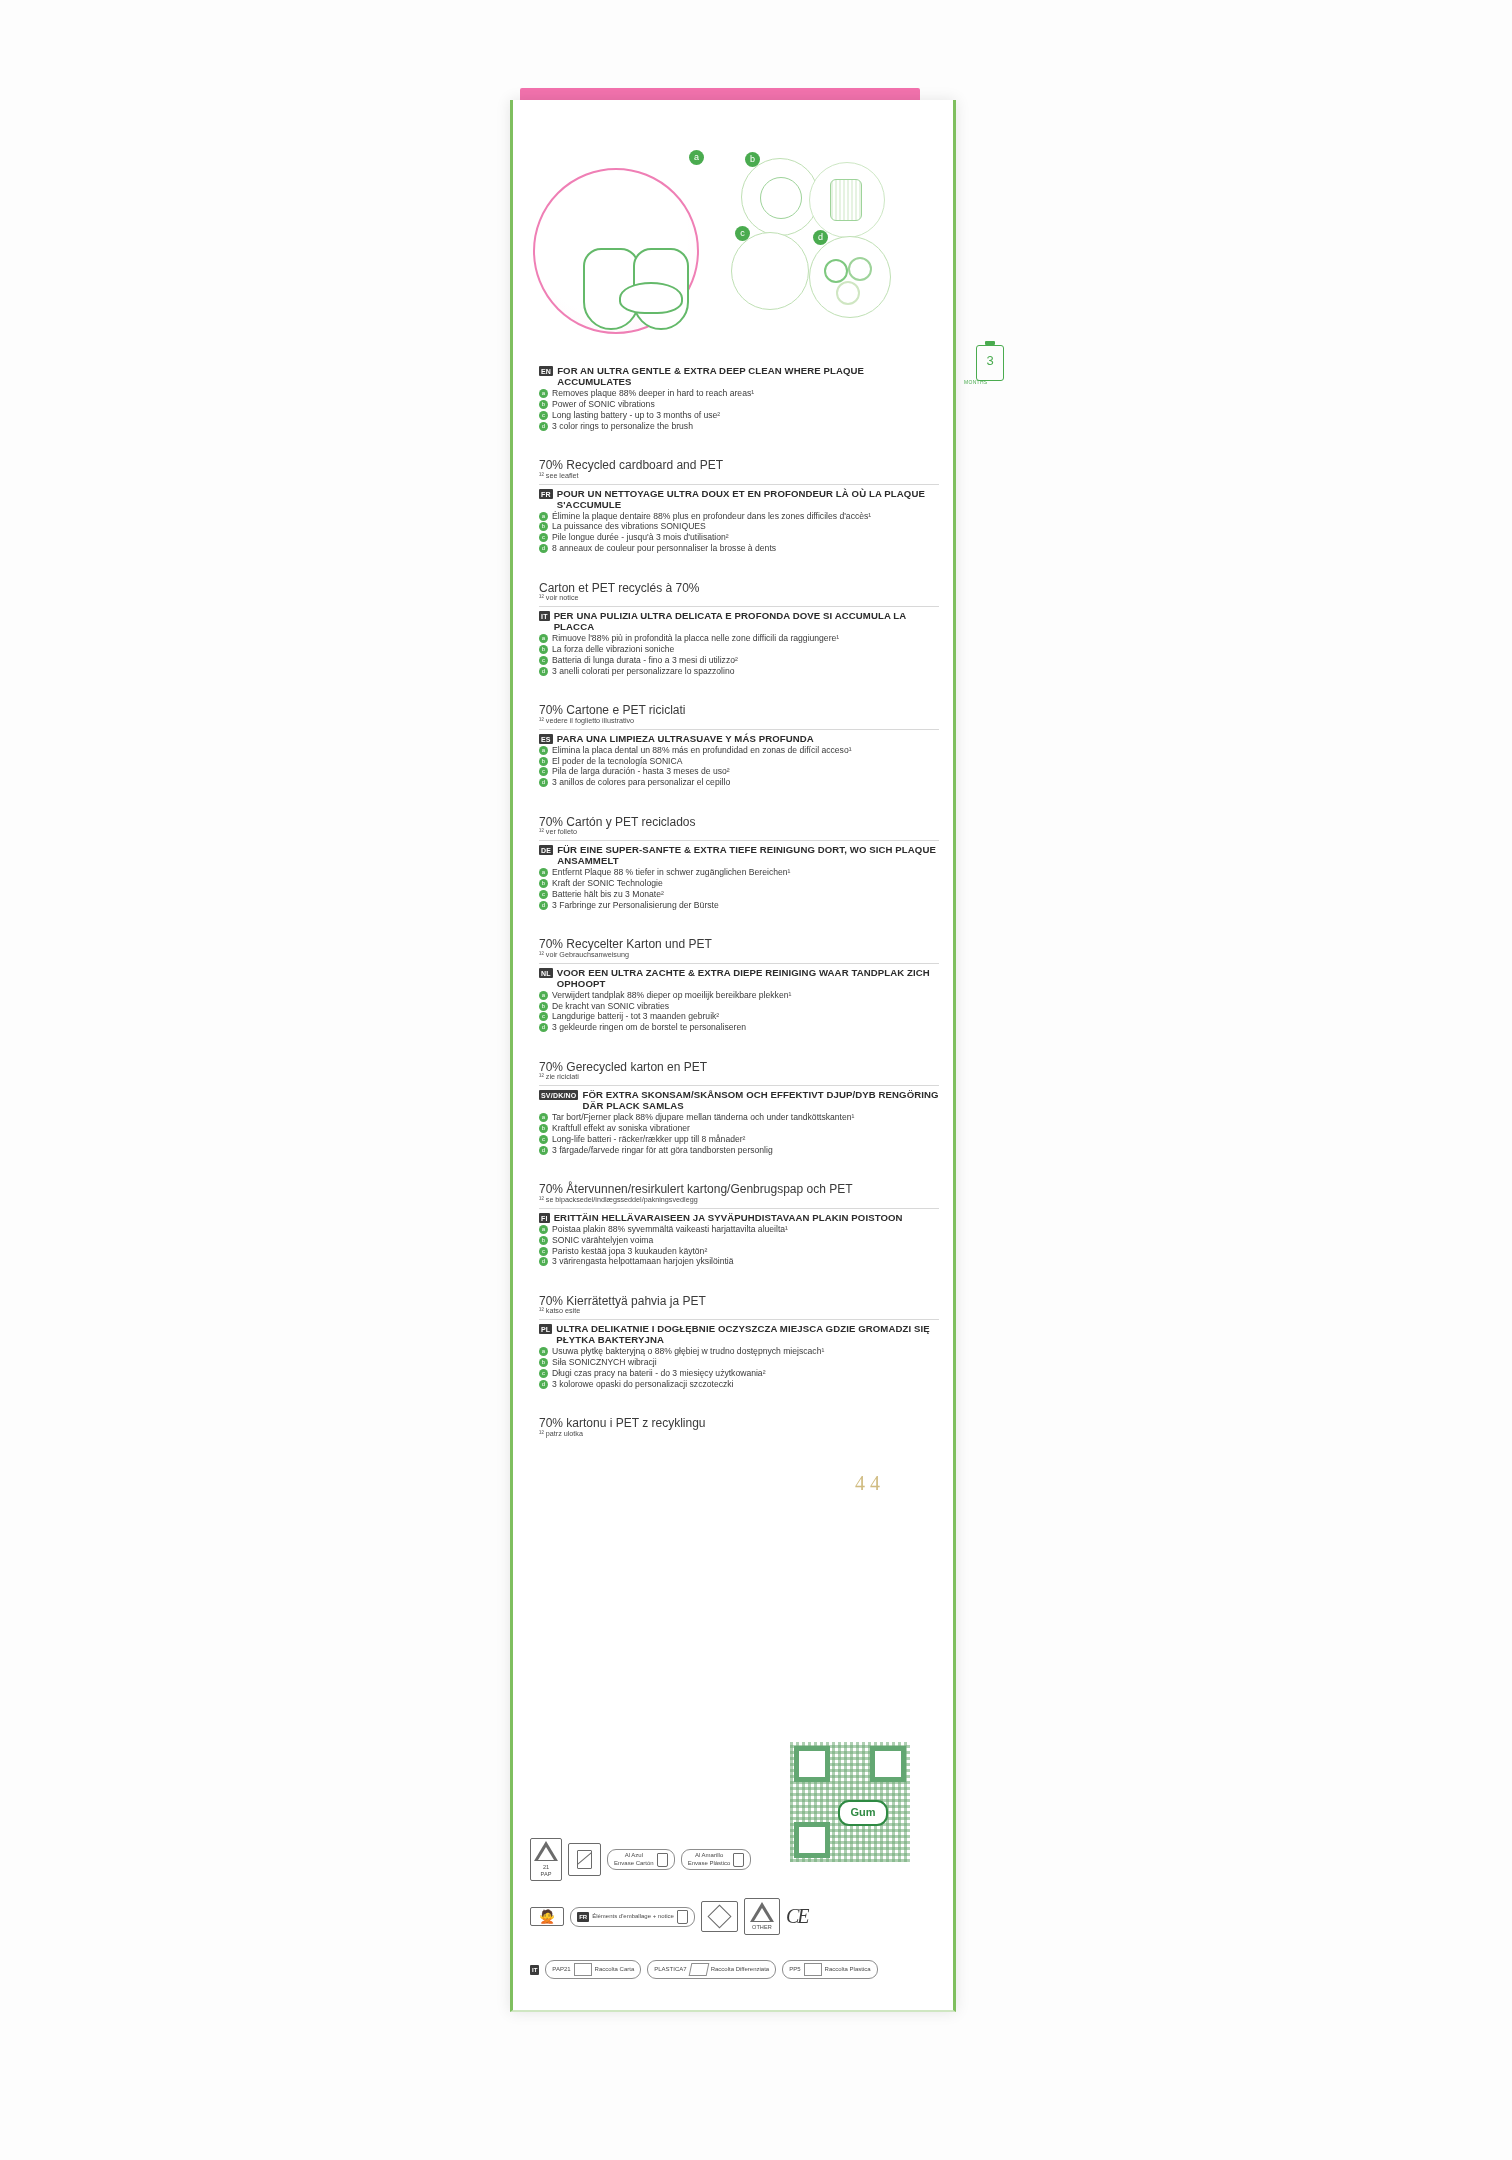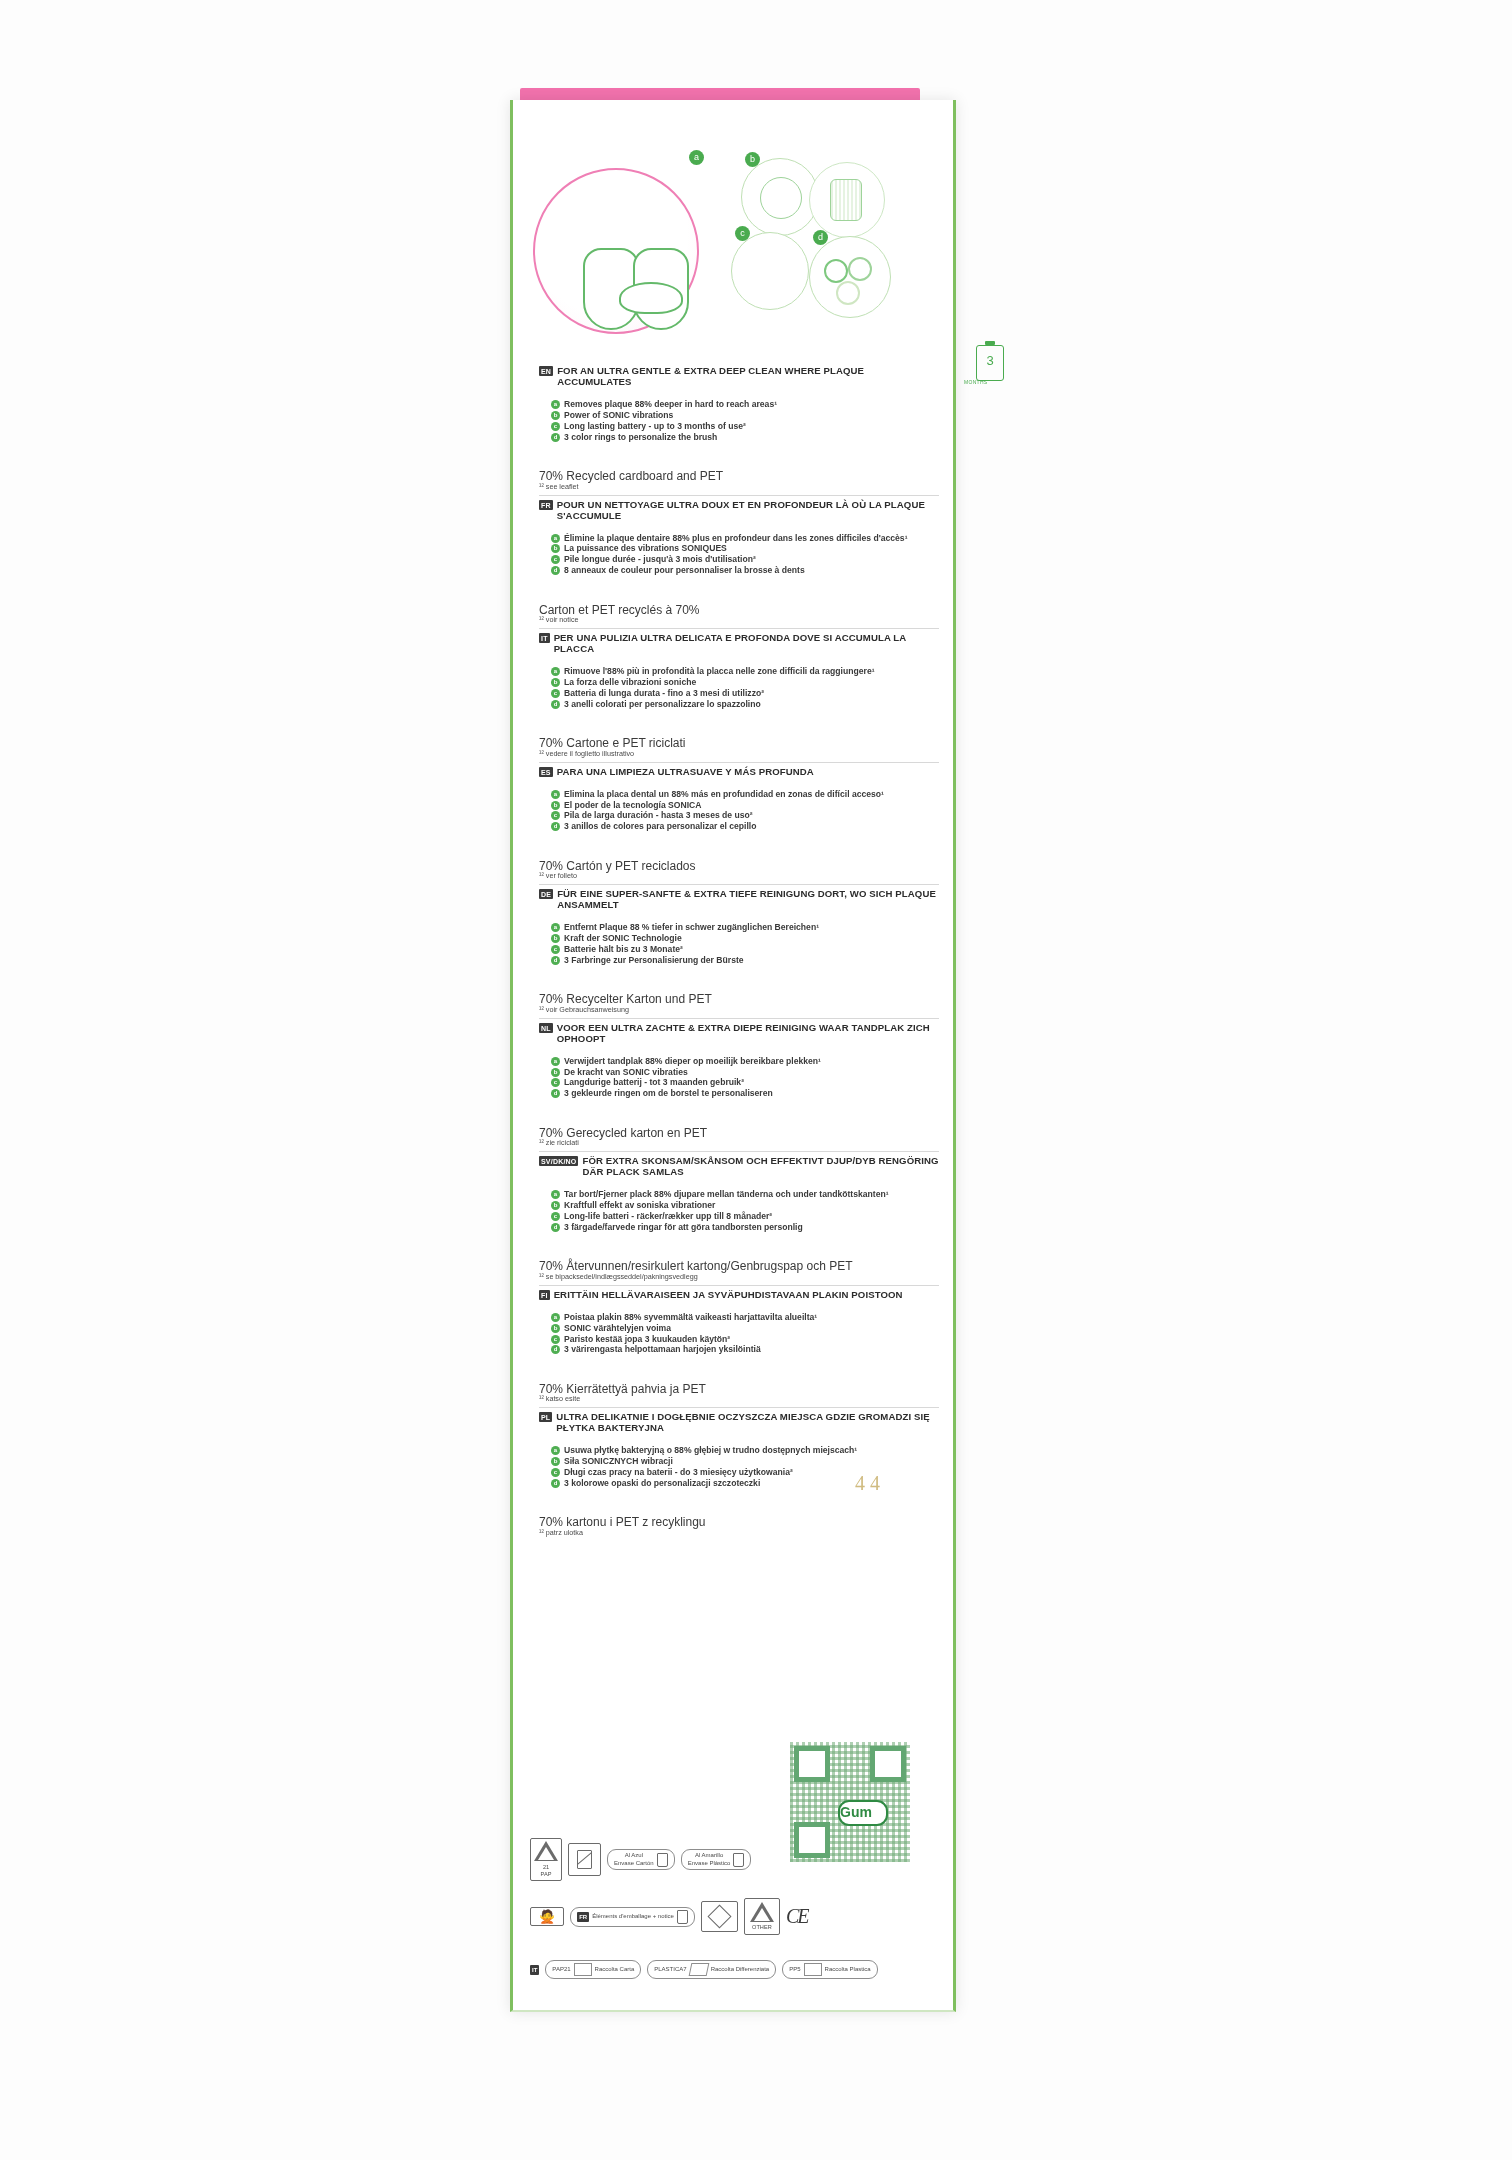--- a/index.html
+++ b/index.html
@@ -88,21 +88,21 @@
   .head{
     display:flex;align-items:flex-start;gap:4px;margin-bottom:1px;
   }
   .code{
     display:inline-block;background:#3b3b3b;color:#fff;font-size:7px;line-height:9px;
     padding:1px 2px 0 2px;border-radius:1px;letter-spacing:.2px;font-weight:bold;flex:none;margin-top:1px;
   }
   .htext{
     font-size:9.6px;line-height:11px;font-weight:bold;color:#2c2c2c;letter-spacing:.1px;text-transform:uppercase;
   }
-  .bullets{margin:12px;padding:0;list-style:none;font-weight:bold;}
+  .bullets{margin:0;padding:0;list-style:none;}
   .bullets li{
     position:relative;padding-left:13px;font-size:8.6px;line-height:10.4px;color:#3a3a3a;margin-bottom:0.5px;
   }
   .dot{
     position:absolute;left:0;top:1px;width:9px;height:9px;border-radius:50%;
     background:#4fae52;color:#fff;font-size:6px;line-height:9px;text-align:center;font-family:"Liberation Sans",sans-serif;
   }
   .plain{font-size:12px;line-height:10.4px;color:#3a3a3a;margin-top:29px;}
   .foot{font-size:7.2px;line-height:9px;color:#4a4a4a;}
 
@@ -110,21 +110,21 @@
   .qr{
     position:absolute;left:790px;top:1742px;width:120px;height:120px;
     background:
       repeating-linear-gradient(0deg, rgba(60,140,70,.55) 0 3px, transparent 3px 6px),
       repeating-linear-gradient(90deg, rgba(60,140,70,.55) 0 3px, transparent 3px 6px);
     opacity:.75;
   }
   .qr-sq{position:absolute;width:26px;height:26px;border:5px solid #2f8a43;background:#fff;}
   .gum-logo{
     position:absolute;left:838px;top:1800px;width:46px;height:22px;border:2px solid #2f8a43;border-radius:11px;
-    color:#2f8a43;font-size:14px;font-weight:bold;line-height:20px;background:#fff;
+    color:#2f8a43;font-size:11px;font-weight:bold;text-align:center;line-height:20px;background:#fff;
   }
   .recycle-row{
     position:absolute;left:530px;width:400px;display:flex;align-items:center;gap:6px;
   }
   .rb{
     border:1px solid #6b6b6b;border-radius:2px;padding:2px 3px;font-size:5.6px;line-height:7px;color:#4a4a4a;text-align:center;background:#fff;
   }
   .tri-out{
     width:24px;height:22px;position:relative;
   }

